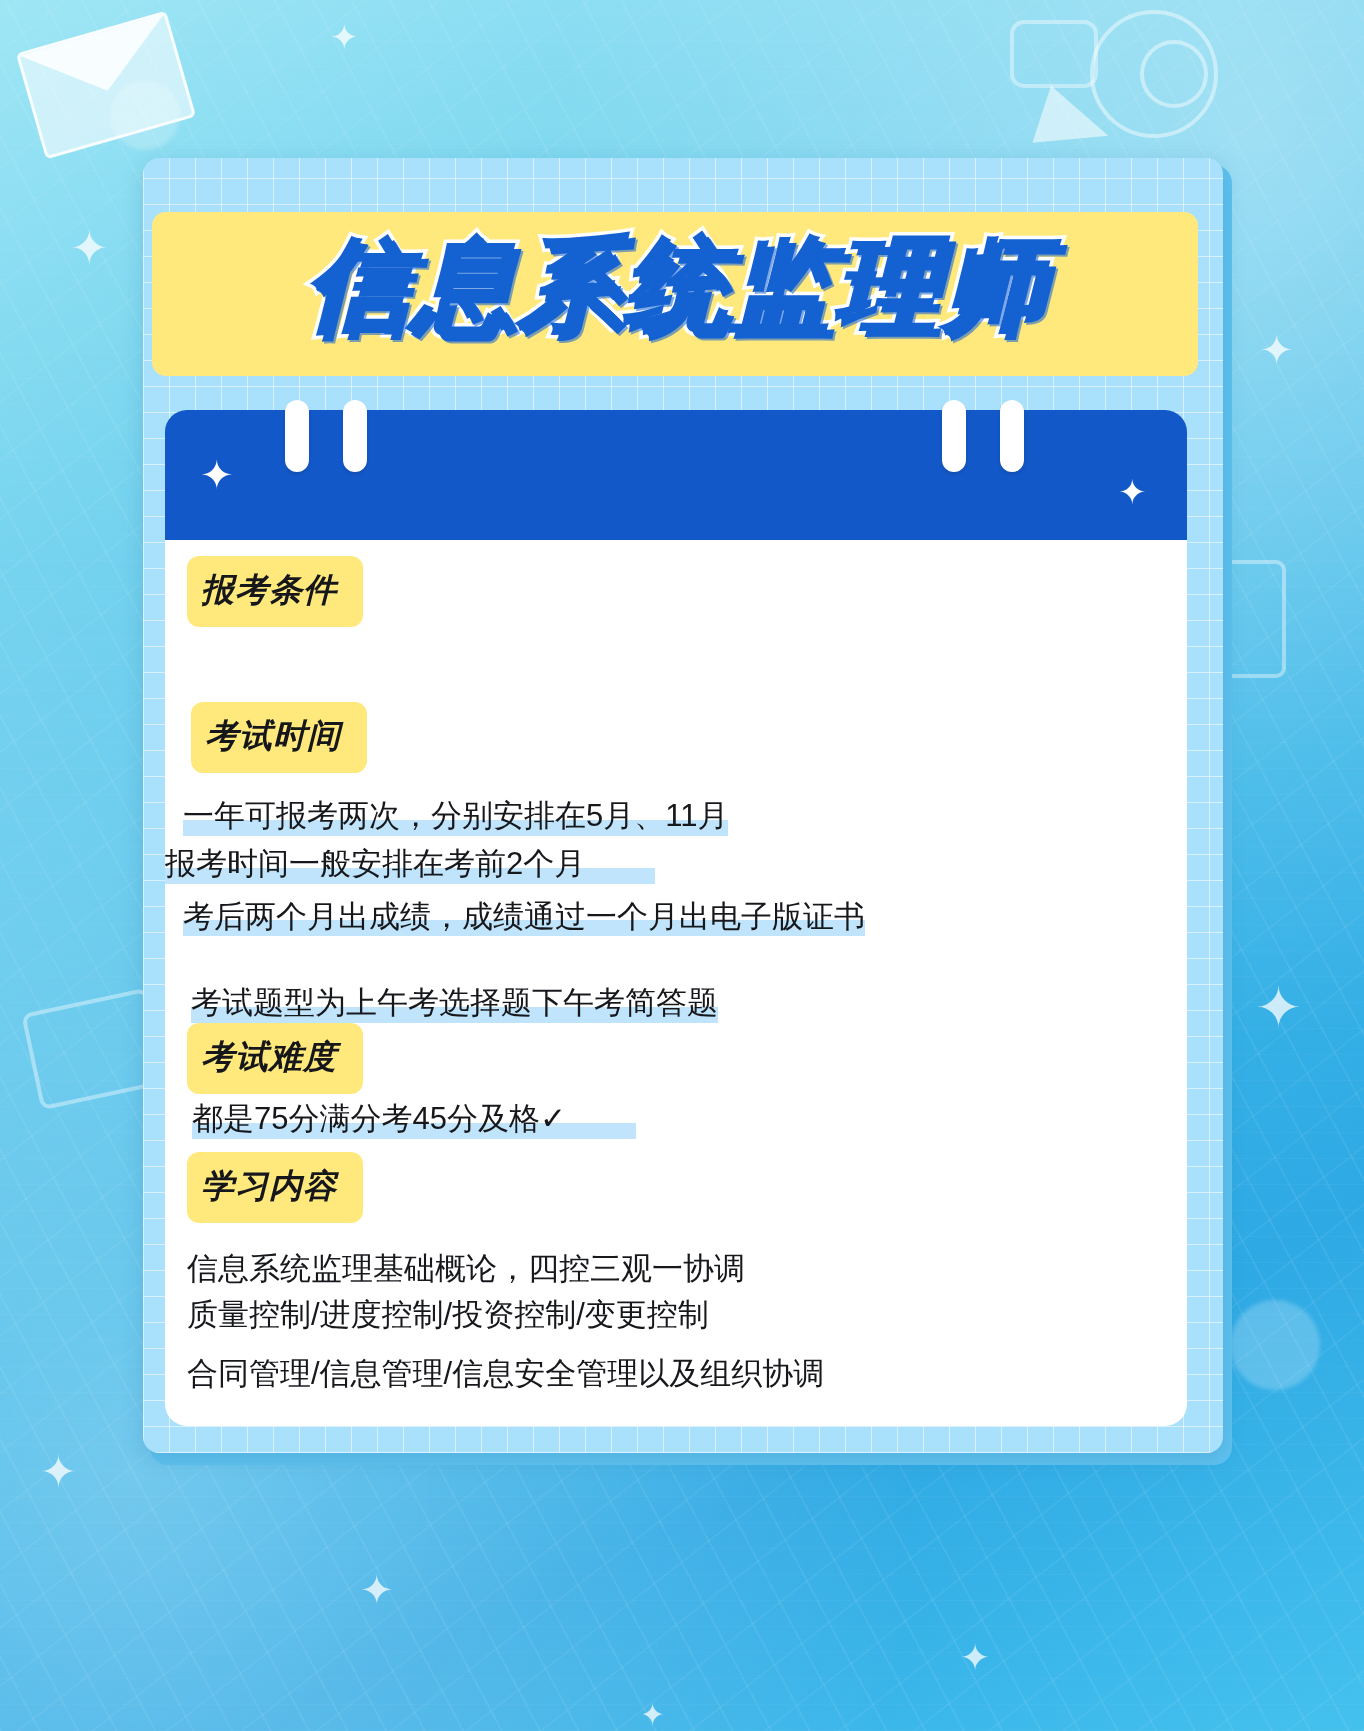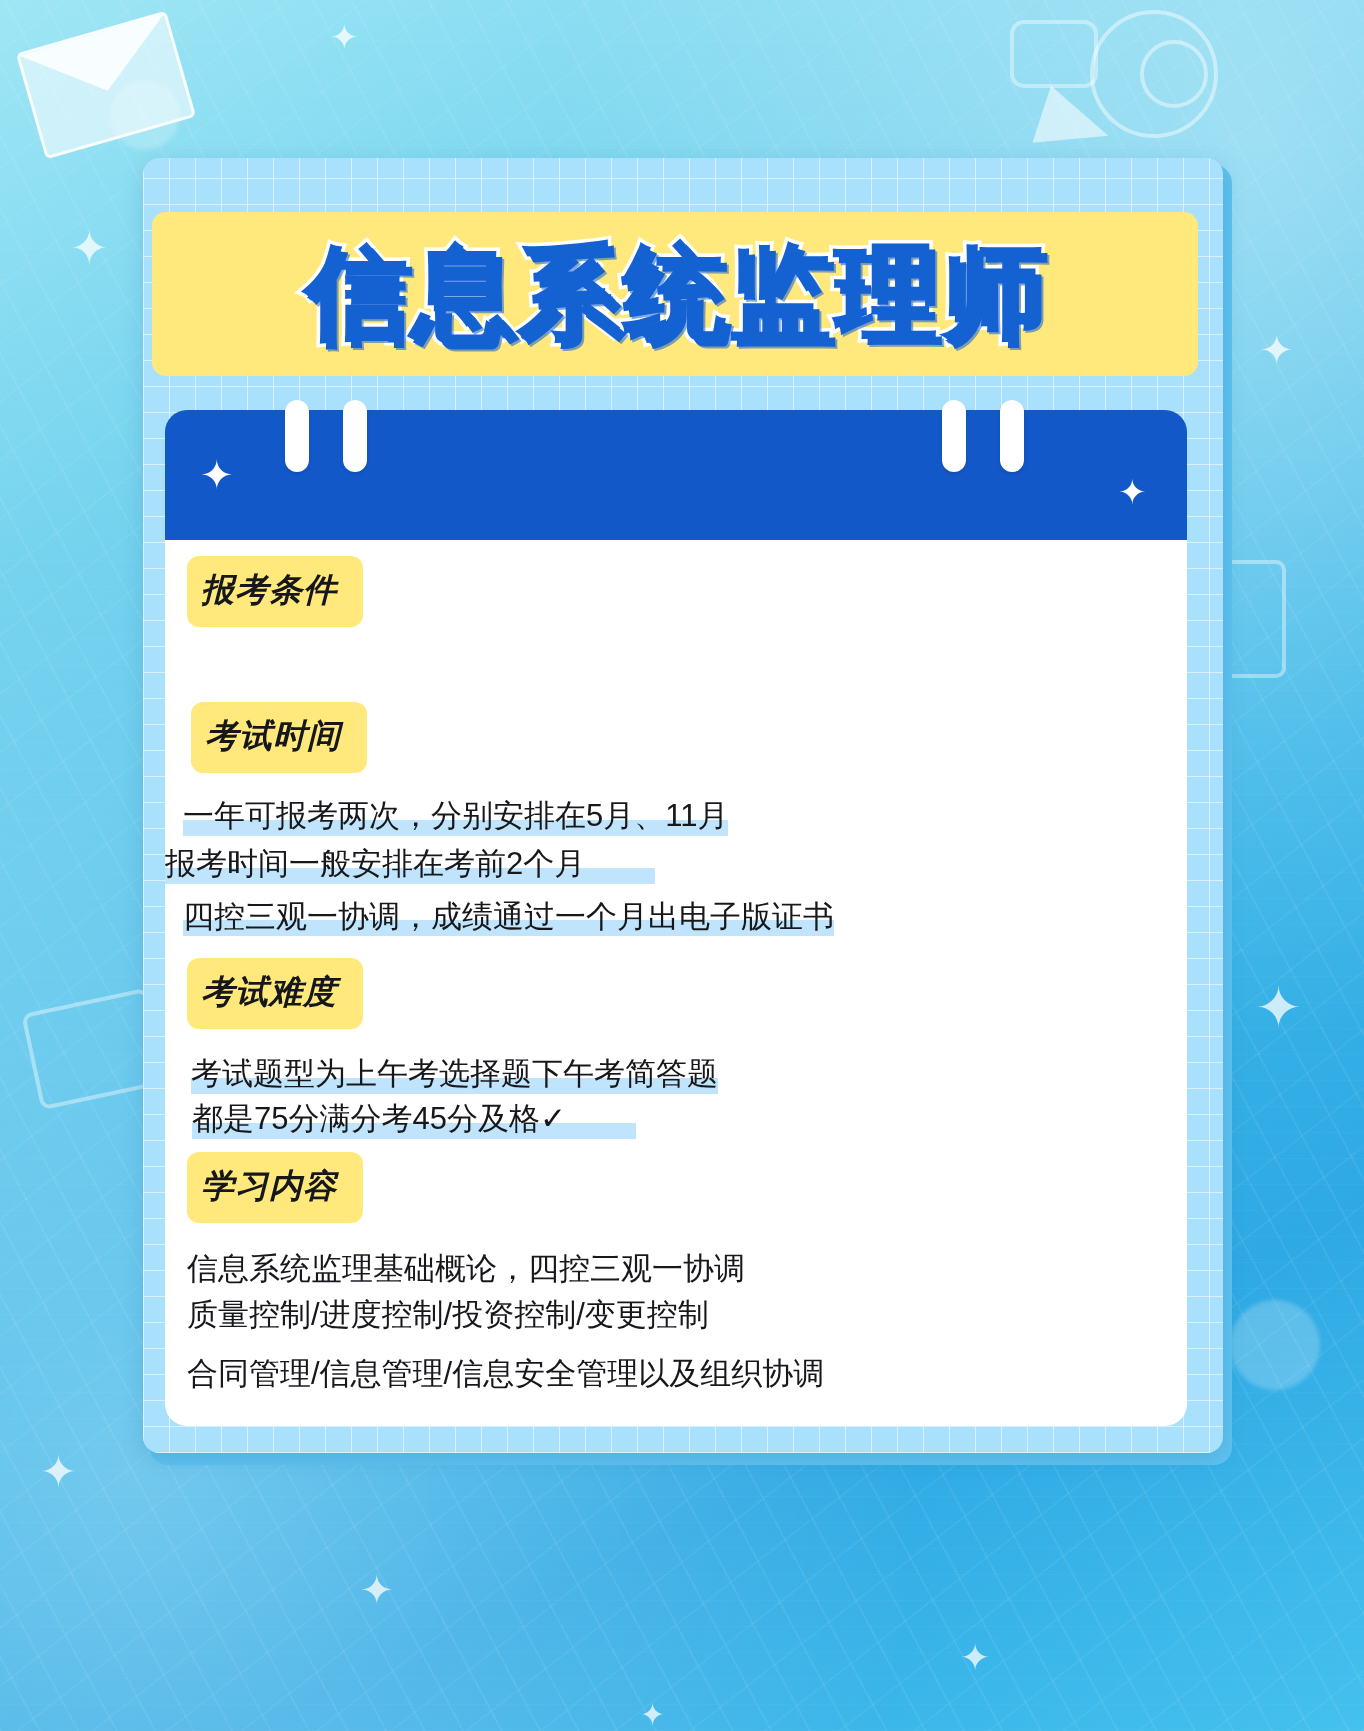--- a/index.html
+++ b/index.html
@@ -118,28 +118,29 @@
     left: 152px;
     top: 212px;
     width: 1046px;
     height: 164px;
     background: #ffe97d;
     border-radius: 14px;
   }
   .title-text {
     position: absolute;
     left: 152px;
-    top: 212px;
+    top: 204px;
     width: 1046px;
     height: 164px;
     display: flex;
     align-items: center;
     justify-content: center;
     font-size: 104px;
     font-weight: 900;
+    font-style: italic;
     letter-spacing: 2px;
     color: #1461d2;
     -webkit-text-stroke: 7px #ffffff;
     paint-order: stroke fill;
     text-shadow:
       6px 6px 0 #1461d2,
       8px 8px 0 rgba(20,97,210,.55);
     white-space: nowrap;
   }
 
@@ -260,30 +261,30 @@
       <div style="padding-left:26px;">
         <span class="tag">考试时间</span>
       </div>
       <div style="padding-left:18px; margin-top:24px;">
         <span class="line hl">一年可报考两次，分别安排在5月、11月</span>
       </div>
       <div style="padding-left:0; margin-top:9px;">
         <span class="line hl-wide">报考时间一般安排在考前2个月</span>
       </div>
       <div style="padding-left:18px; margin-top:14px;">
-        <span class="line hl">四控三观一协调，成绩通过一个月出电子版证书</span>
+        <span class="line hl">考后两个月出成绩，成绩通过一个月出电子版证书</span>
       </div>
     </div>
 
     <div class="section" style="top:418px;">
+      <div style="padding-left:26px; margin-top:26px;">
+        <span class="line hl">考试题型为上午考选择题下午考简答题</span>
+      </div>
       <div style="padding-left:22px;">
         <span class="tag">考试难度</span>
-      </div>
-      <div style="padding-left:26px; margin-top:26px;">
-        <span class="line hl">考试题型为上午考选择题下午考简答题</span>
       </div>
       <div style="padding-left:27px; margin-top:6px;">
         <span class="line hl-wide">都是75分满分考45分及格✓</span>
       </div>
     </div>
 
     <div class="section" style="top:612px;">
       <div style="padding-left:22px;">
         <span class="tag">学习内容</span>
       </div>

